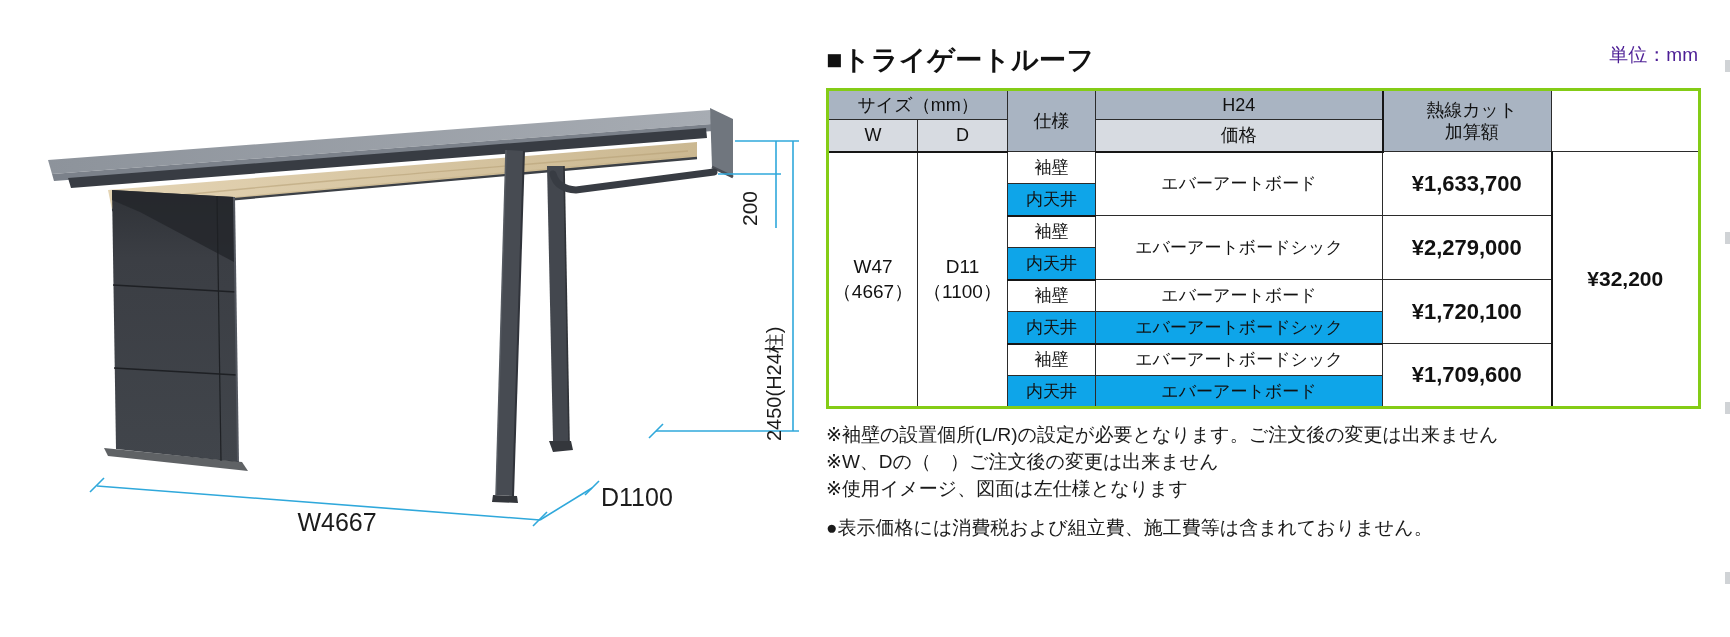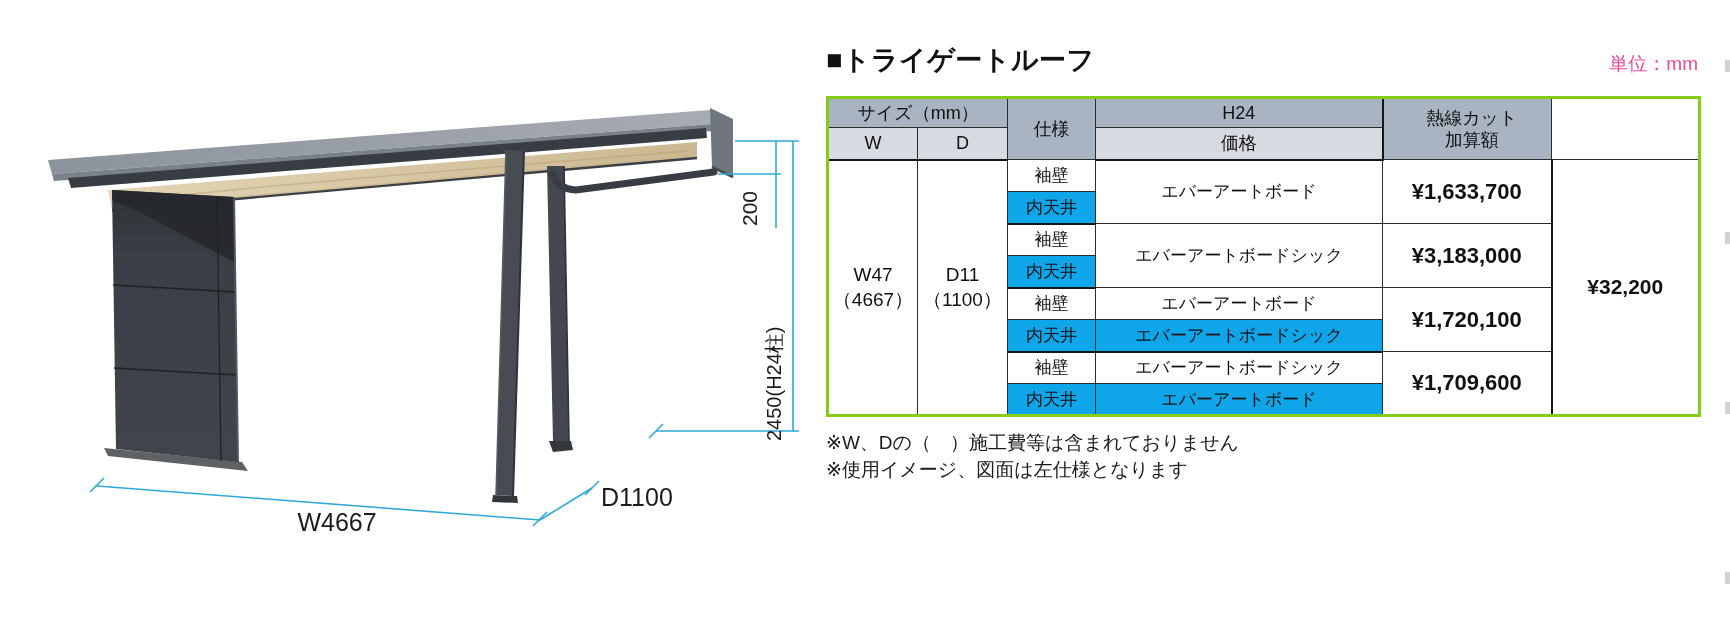--- a/index.html
+++ b/index.html
@@ -5,23 +5,23 @@
   * { margin:0; padding:0; box-sizing:border-box; }
   html,body { background:#fff; }
   body { font-family:"Liberation Sans","DejaVu Sans",sans-serif; color:#111; }
   #page { position:relative; width:1730px; height:637px; background:#fff; overflow:hidden; }
 
   
   #diagram-wrap { position:absolute; left:0; top:0; width:810px; height:637px; }
 
   
   #product { position:absolute; left:826px; top:42px; width:872px; }
-  .title-row { display:flex; justify-content:space-between; align-items:flex-end; margin-bottom:18px; }
+  .title-row { display:flex; justify-content:space-between; margin-bottom:10px; }
   .title { font-size:27px; font-weight:bold; color:#111; letter-spacing:0.5px; }
-  .unit { font-size:19px; color:#ec4899; padding-bottom:1px; }
+  .unit { font-size:19px; color:#4c1d95; padding-bottom:1px; }
 
   table.price-table { border-collapse:collapse; width:872px; table-layout:fixed;
     border:3px solid #84cc16; }
   .price-table th, .price-table td {
     border:1px solid #2b2b2b; text-align:center; vertical-align:middle; padding:0 2px;
   }
   .price-table thead th { background:#A9B4C2; font-weight:normal; font-size:18px; height:30px; }
   .price-table thead tr.sub th { height:32px; border-bottom:2px solid #161616; }
   .price-table thead th.subhead { background:#D7DBE1; }
   .price-table thead th.heat-head { background:#A9B4C2; line-height:22px;padding-left:11px; }
@@ -173,21 +173,21 @@
           <td rowspan="2" class="pricecell">¥1,633,700</td>
           <td rowspan="8" class="heatcell">¥32,200</td>
         </tr>
         <tr class="g-end">
           <td class="gray">内天井</td>
         </tr>
 
         <tr>
           <td>袖壁</td>
           <td rowspan="2">エバーアートボードシック</td>
-          <td rowspan="2" class="pricecell">¥3,183,000</td>
+          <td rowspan="2" class="pricecell">¥2,279,000</td>
         </tr>
         <tr class="g-end">
           <td class="gray">内天井</td>
         </tr>
 
         <tr>
           <td>袖壁</td>
           <td>エバーアートボード</td>
           <td rowspan="2" class="pricecell">¥1,720,100</td>
         </tr>
@@ -202,22 +202,24 @@
           <td rowspan="2" class="pricecell">¥1,709,600</td>
         </tr>
         <tr>
           <td class="gray">内天井</td>
           <td class="gray">エバーアートボード</td>
         </tr>
       </tbody>
     </table>
 
     <div class="notes">
-      <div class="note-line">※W、Dの（　）施工費等は含まれておりません</div>
+      <div class="note-line">※袖壁の設置個所(L/R)の設定が必要となります。ご注文後の変更は出来ません</div>
+      <div class="note-line">※W、Dの（　）ご注文後の変更は出来ません</div>
       <div class="note-line">※使用イメージ、図面は左仕様となります</div>
     </div>
+    <div class="price-note">●表示価格には消費税および組立費、施工費等は含まれておりません。</div>
   </div>
 
   <div class="edge-mark" style="top:60px"></div>
   <div class="edge-mark" style="top:232px"></div>
   <div class="edge-mark" style="top:402px"></div>
   <div class="edge-mark" style="top:572px"></div>
 </div>
 
 </body></html>

